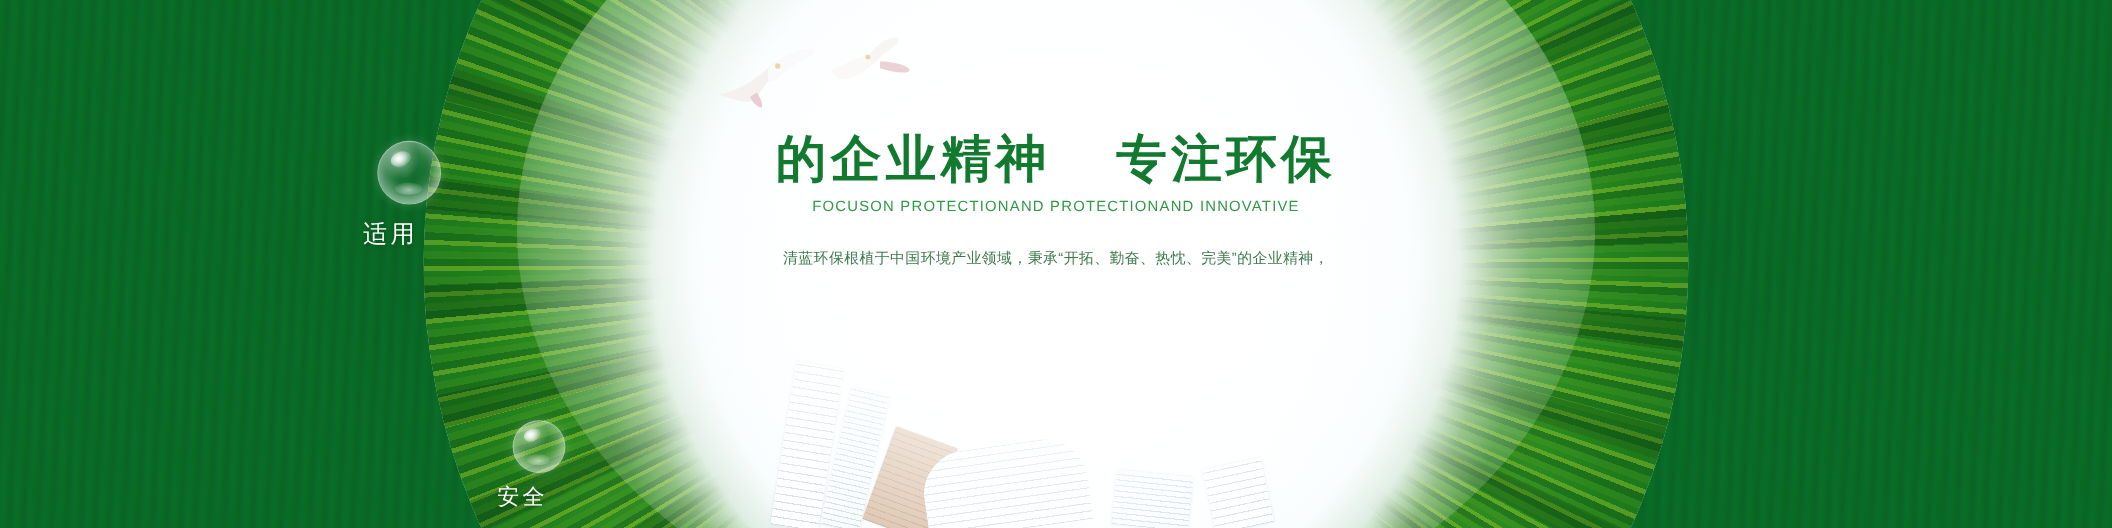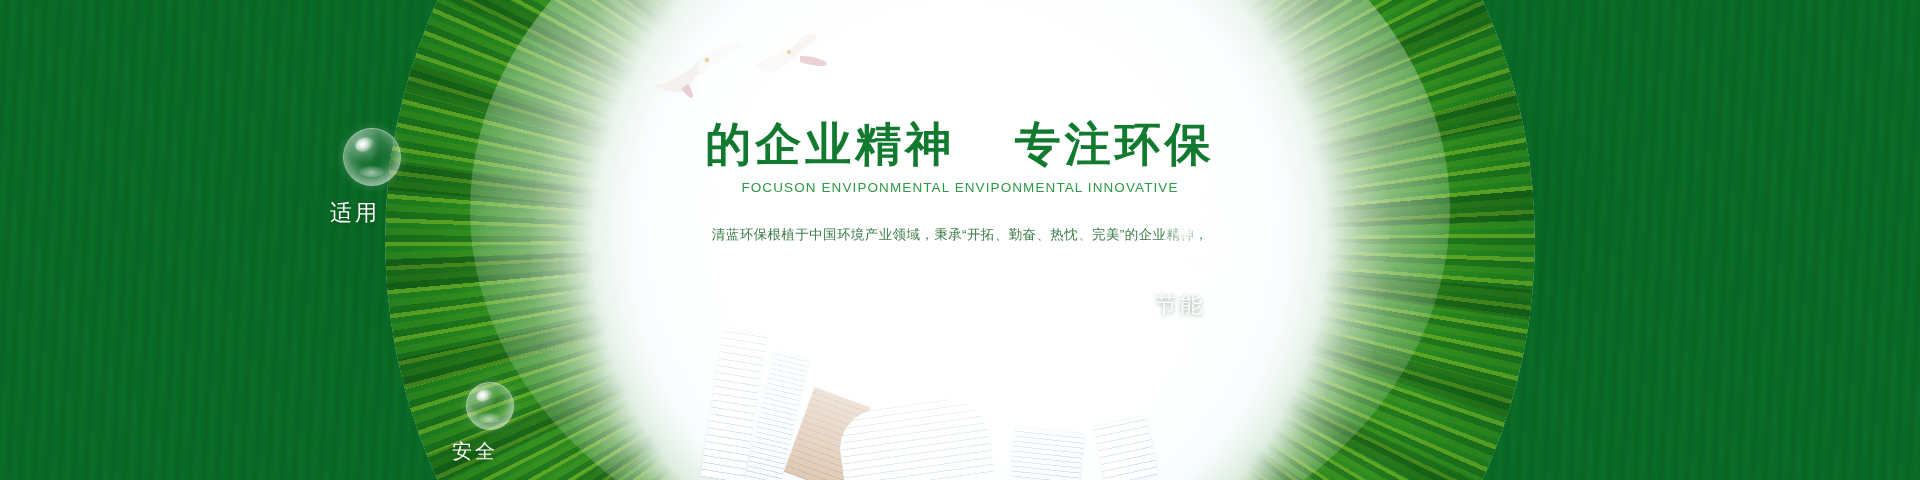--- a/index.html
+++ b/index.html
@@ -969,35 +969,31 @@
       <circle cx="41" cy="18" r="2.2" fill="#e9d6a8"></circle>
     </svg>
   </div>
 
   <div class="copy">
     <div class="headline">
       <span>的企业精神</span>
       <span class="gap"></span>
       <span>专注环保</span>
     </div>
-    <div class="subhead">FOCUSON ENVIPONMENTAL ENVIPONMENTAL INNOVATIVE</div>
+    <div class="subhead">FOCUSON PROTECTIONAND PROTECTIONAND INNOVATIVE</div>
     <div class="paragraph">
       <div>清蓝环保根植于中国环境产业领域，秉承“开拓、勤奋、热忱、完美”的企业精神，</div>
     </div>
   </div>
 
   <div class="feature" style="left:452px; top:382px;">
     <div class="bubble" style="width:46px;height:46px;margin-left:14px;"></div>
     <div class="feature-label" style="margin-top:8px;font-size:20px;">安全</div>
   </div>
 
   <div class="feature" style="left:330px; top:128px;">
     <div class="bubble" style="width:56px;height:56px;margin-left:13px;"></div>
     <div class="feature-label" style="margin-top:12px;">适用</div>
   </div>
 
 
-  <div class="feature" style="left:1155px; top:214px;">
-    <div class="bubble" style="width:62px;height:62px;margin-left:8px;"></div>
-    <div class="feature-label" style="margin-top:12px;">节能</div>
-  </div>
 
 </div>
 
 </body></html>

